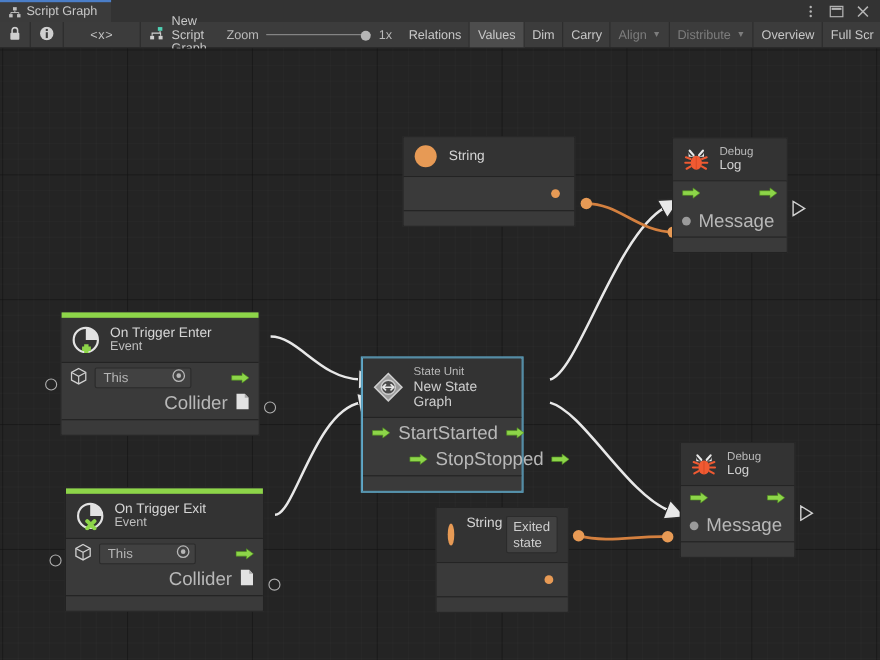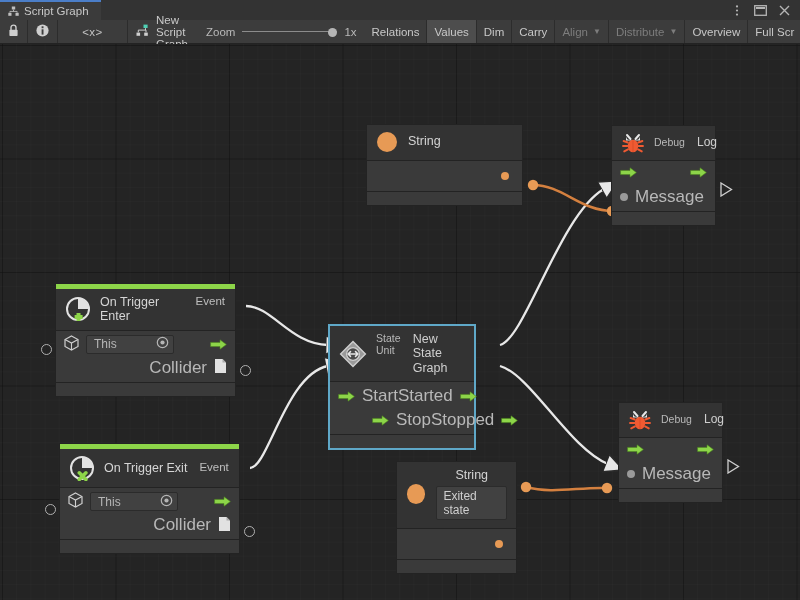--- a/index.html
+++ b/index.html
@@ -95,21 +95,21 @@
   }
   .node.selected{ border:1px solid #5fa8c8; box-shadow:0 0 0 1px #5fa8c8; }
   .accentbar{ height:5px; background:#8dd549; }
   .nhead{
     display:flex; align-items:center; gap:9px;
     padding:6px 10px 6px 9px;
     background:#333333;
     border-bottom:1px solid #232323;
   }
   .nhead .glyph{ flex:0 0 auto; display:flex; align-items:center; justify-content:center; }
-  .ntitles{ display:flex; line-height:1.15;gap:12px; }
+  .ntitles{ display:flex; flex-direction:column; line-height:1.15; }
   .ntitle{ font-size:12.5px; color:#d6d6d6; }
   .nsub{ font-size:12px; color:#cfcfcf; }
   .ntitle.small{ font-size:10.5px; color:#b9b9b9; }
   .nbody{ background:#3a3a3a; border-bottom:1px solid #232323; position:relative; }
   .nfoot{ height:13px; background:#3a3a3a; }
 
   .row{ display:flex; align-items:center; justify-content:space-between;
         padding:4px 8px; min-height:22px; }
   .row .left{ display:flex; align-items:center; gap:7px; }
   .row .right{ display:flex; align-items:center; gap:7px; }
@@ -124,21 +124,21 @@
     padding:2px 4px 2px 7px; min-width:82px; height:19px;
     color:#b6b6b6; font-size:12px;
   }
   .valuebox{
     display:inline-block;
     background:#414141; border:1px solid #2b2b2b; border-radius:2px;
     padding:2px 6px; color:#cfcfcf; font-size:12px; line-height:14px;
   }
   .strhead{ display:flex; align-items:center; gap:11px; padding:7px 9px 8px 10px;
             background:#333333; border-bottom:1px solid #232323; }
-  .strtitles{ display:flex; flex-direction:column; gap:3px; line-height:1.1;align-items:center; }
+  .strtitles{ display:flex; gap:3px; line-height:1.1; }
   .strlabel{ font-size:12.5px; color:#d4d4d4; }
   .valuerow{ display:flex; align-items:center; justify-content:flex-end;
              padding:6px 13px; min-height:30px; }
 </style>
 </head>
 <body>
 
 <div id="app">
 
   <div class="tabbar">

